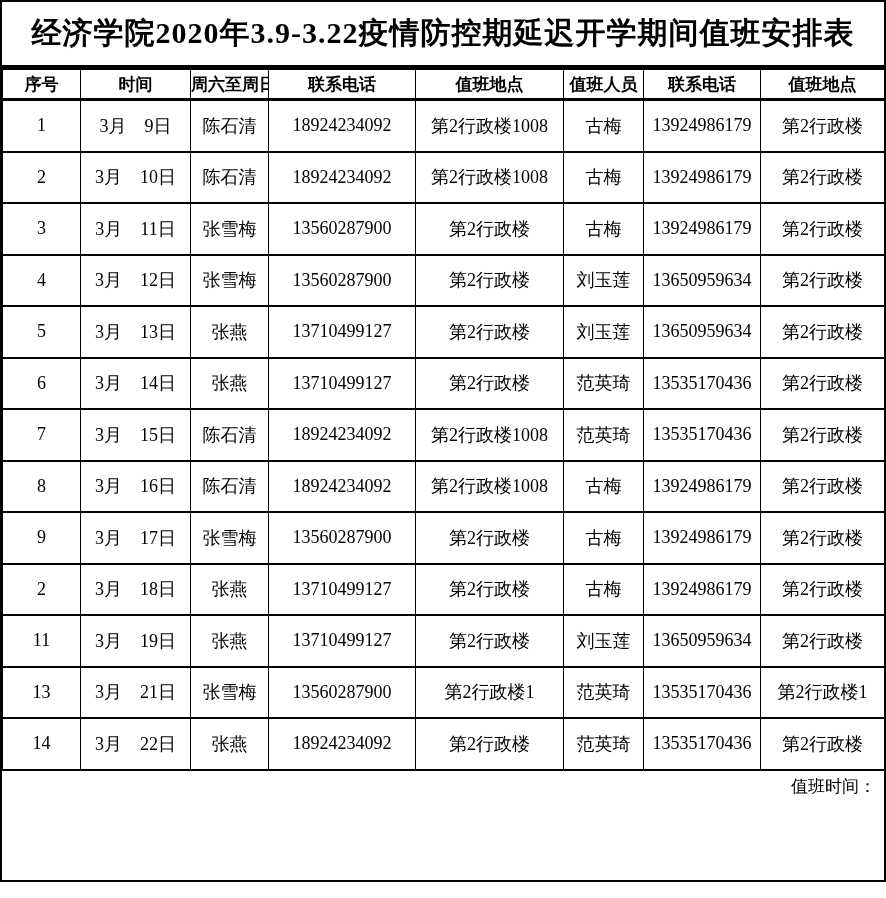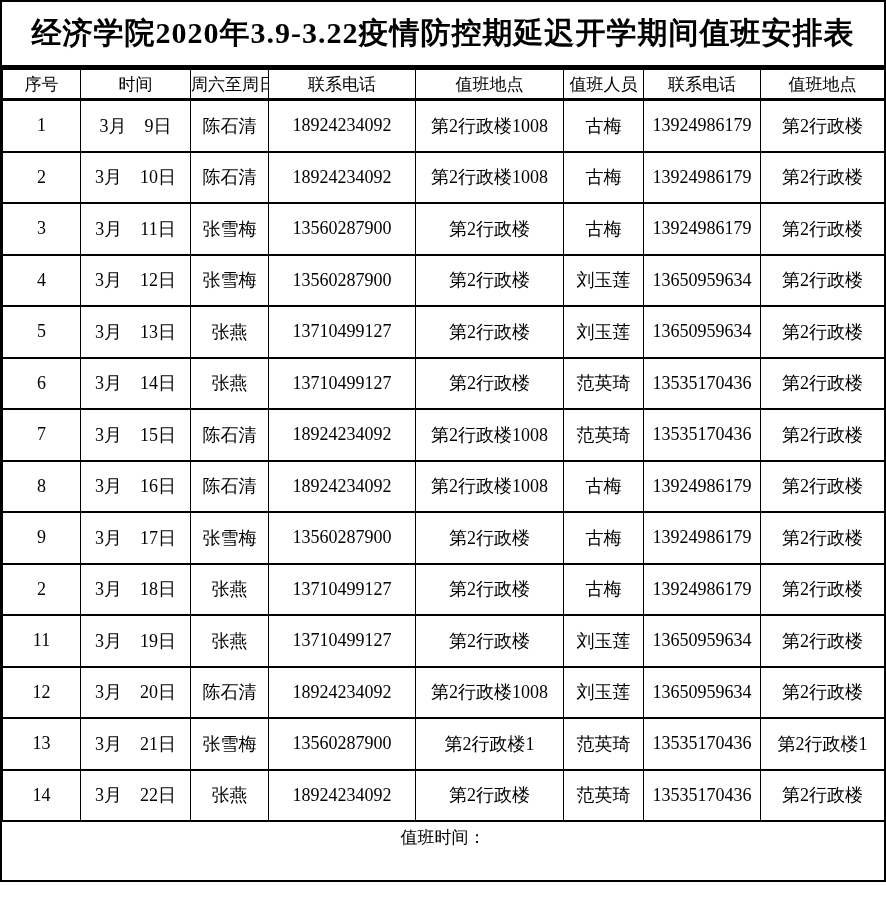--- a/index.html
+++ b/index.html
@@ -43,34 +43,34 @@
     border-top-width: 2px;
     border-bottom-width: 2px;
     text-align: center;
     vertical-align: middle;
     padding: 0;
     overflow: hidden;
     white-space: nowrap;
   }
   table.duty th {
     height: 28px;
-    font-weight: normal;
+    font-weight: bold;
     font-size: 17px;
     border-bottom-width: 3px;
   }
   table.duty td {
     height: 49.5px;
     font-size: 18px;
   }
   .footer {
     flex: 1 1 auto;
     padding: 4px 8px 0 8px;
     font-size: 17px;
     line-height: 24.5px;
-    text-align: center;
+    text-align: right;
   }
 </style>
 </head>
 <body>
 
 <div class="sheet">
 
   <div class="title-row">经济学院2020年3.9-3.22疫情防控期延迟开学期间值班安排表</div>
 
   <table class="duty">
@@ -201,30 +201,20 @@
       <td>11</td>
       <td>3月　19日</td>
       <td>张燕</td>
       <td>13710499127</td>
       <td>第2行政楼</td>
       <td>刘玉莲</td>
       <td>13650959634</td>
       <td>第2行政楼</td>
     </tr>
         <tr>
-      <td>12</td>
-      <td>3月　20日</td>
-      <td>陈石清</td>
-      <td>18924234092</td>
-      <td>第2行政楼1008</td>
-      <td>刘玉莲</td>
-      <td>13650959634</td>
-      <td>第2行政楼</td>
-    </tr>
-        <tr>
       <td>13</td>
       <td>3月　21日</td>
       <td>张雪梅</td>
       <td>13560287900</td>
       <td>第2行政楼1</td>
       <td>范英琦</td>
       <td>13535170436</td>
       <td>第2行政楼1</td>
     </tr>
         <tr>

